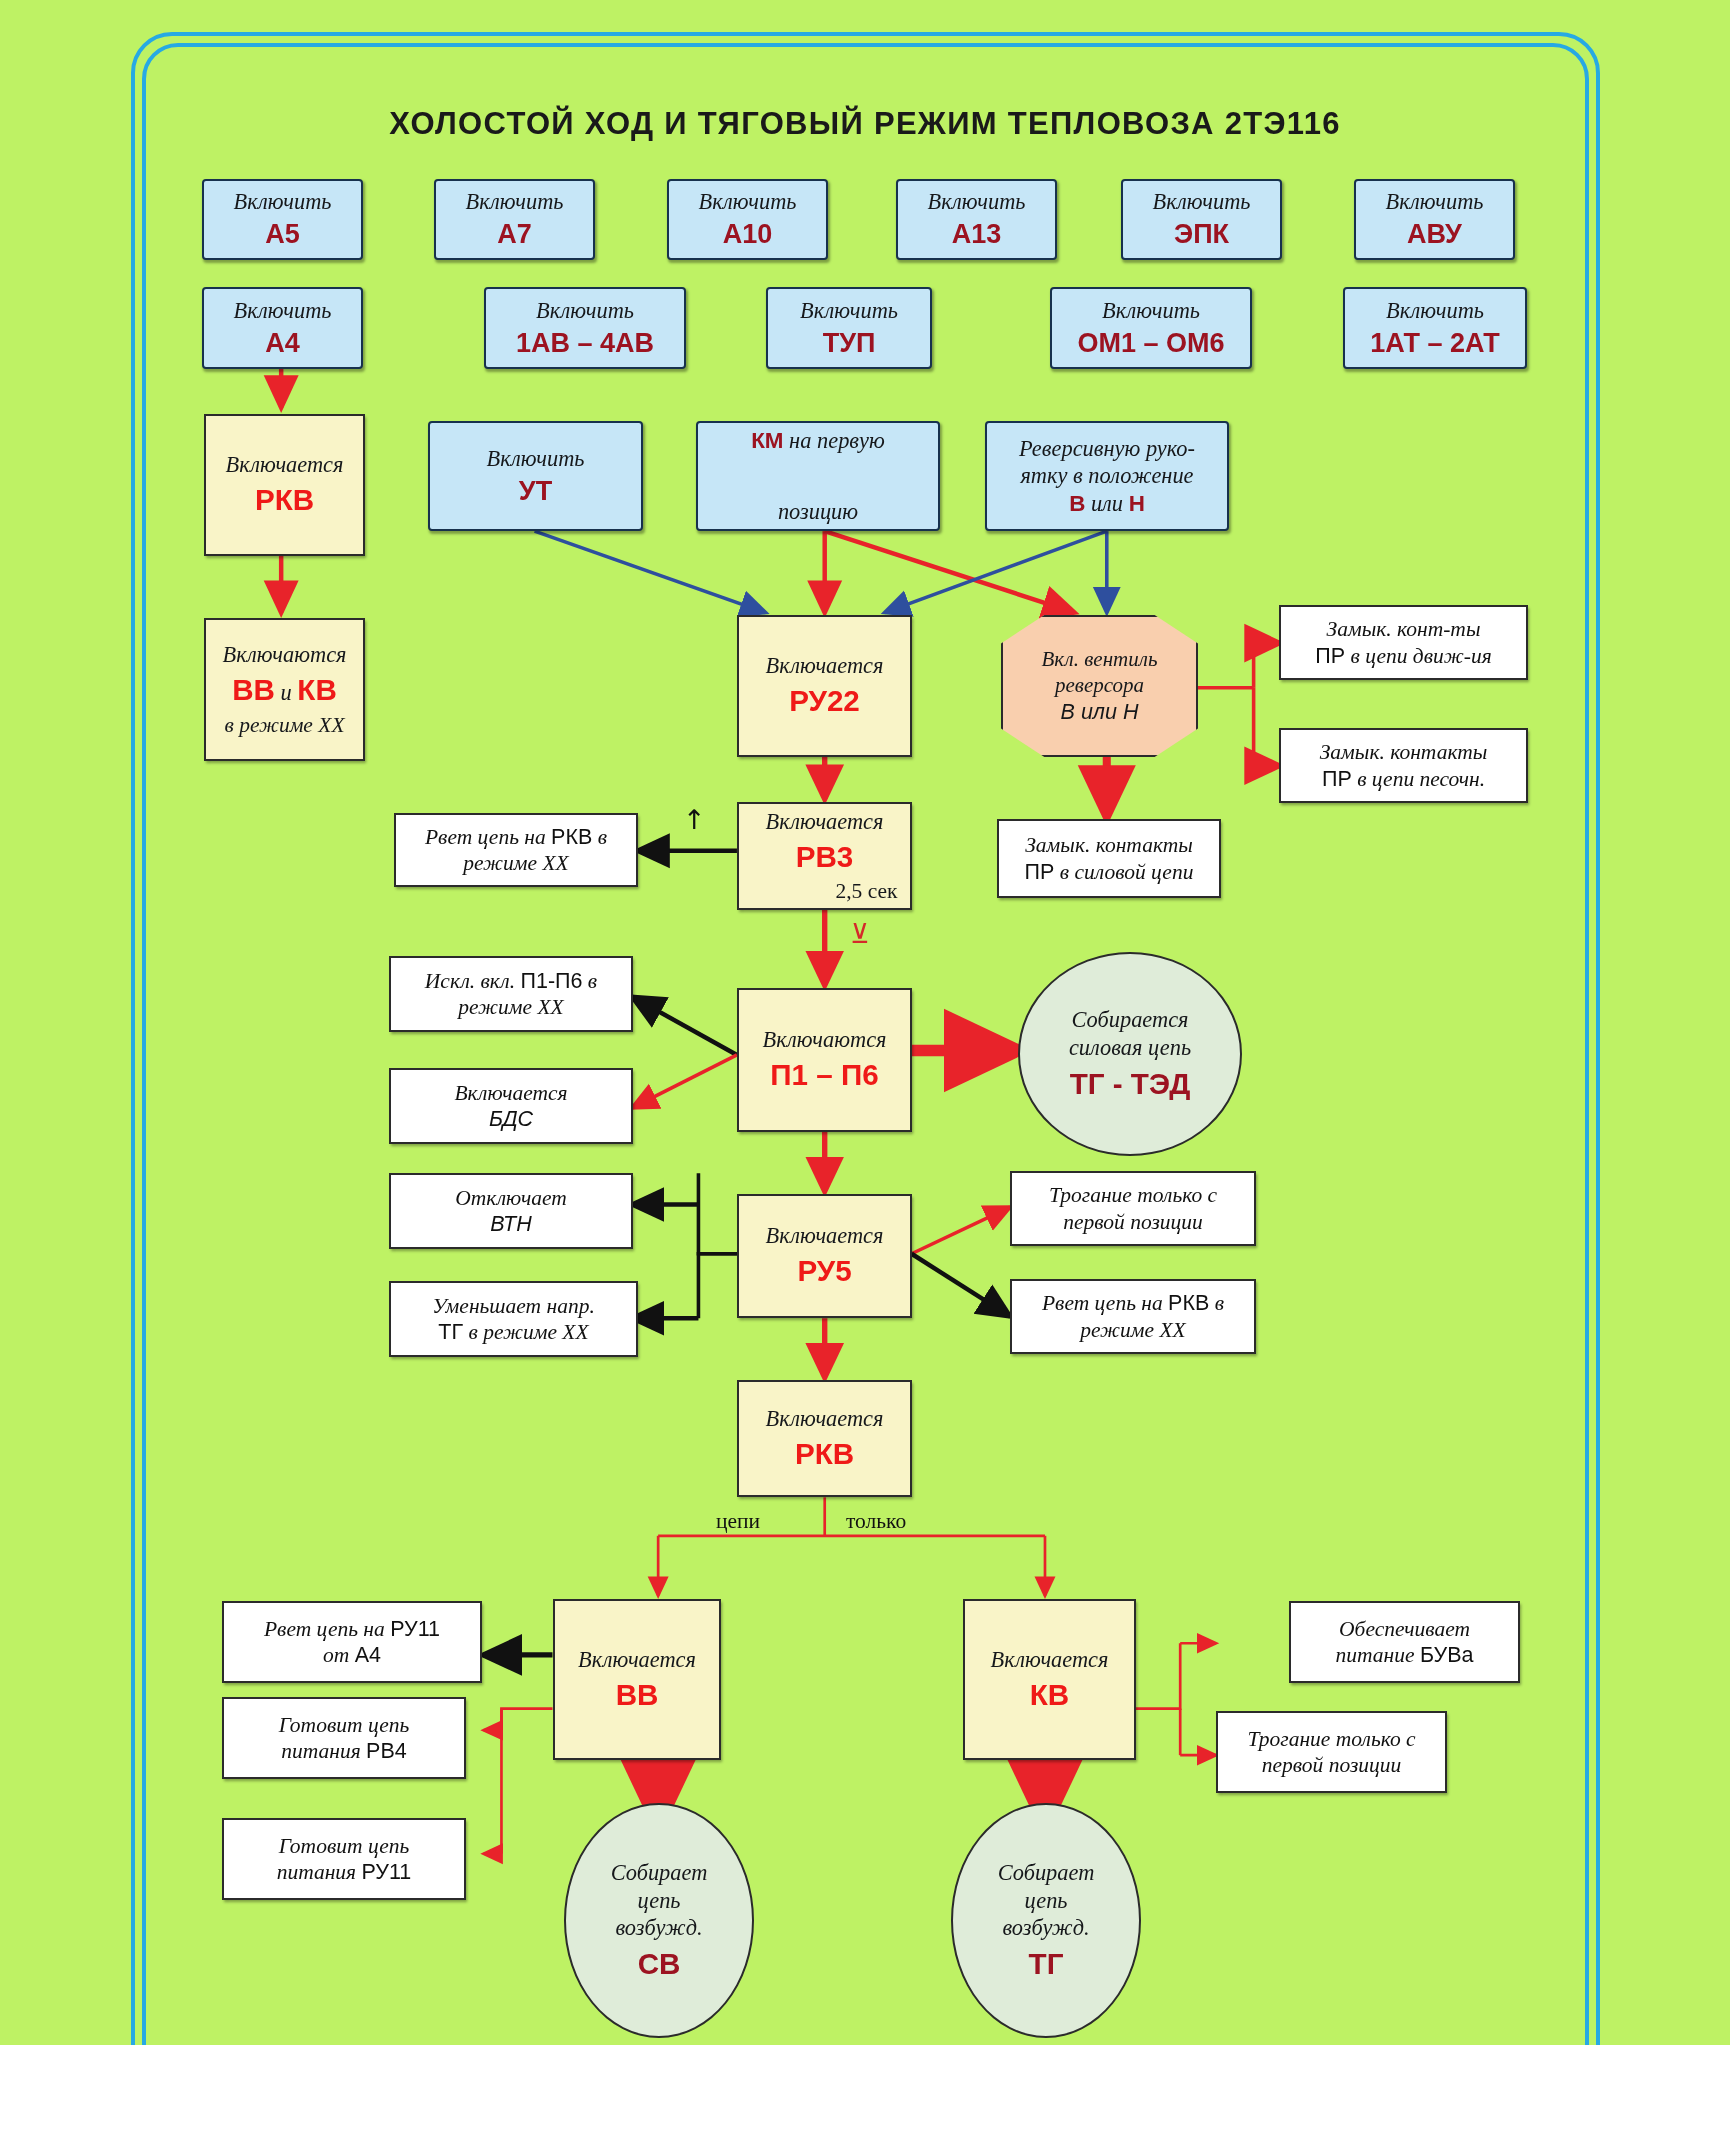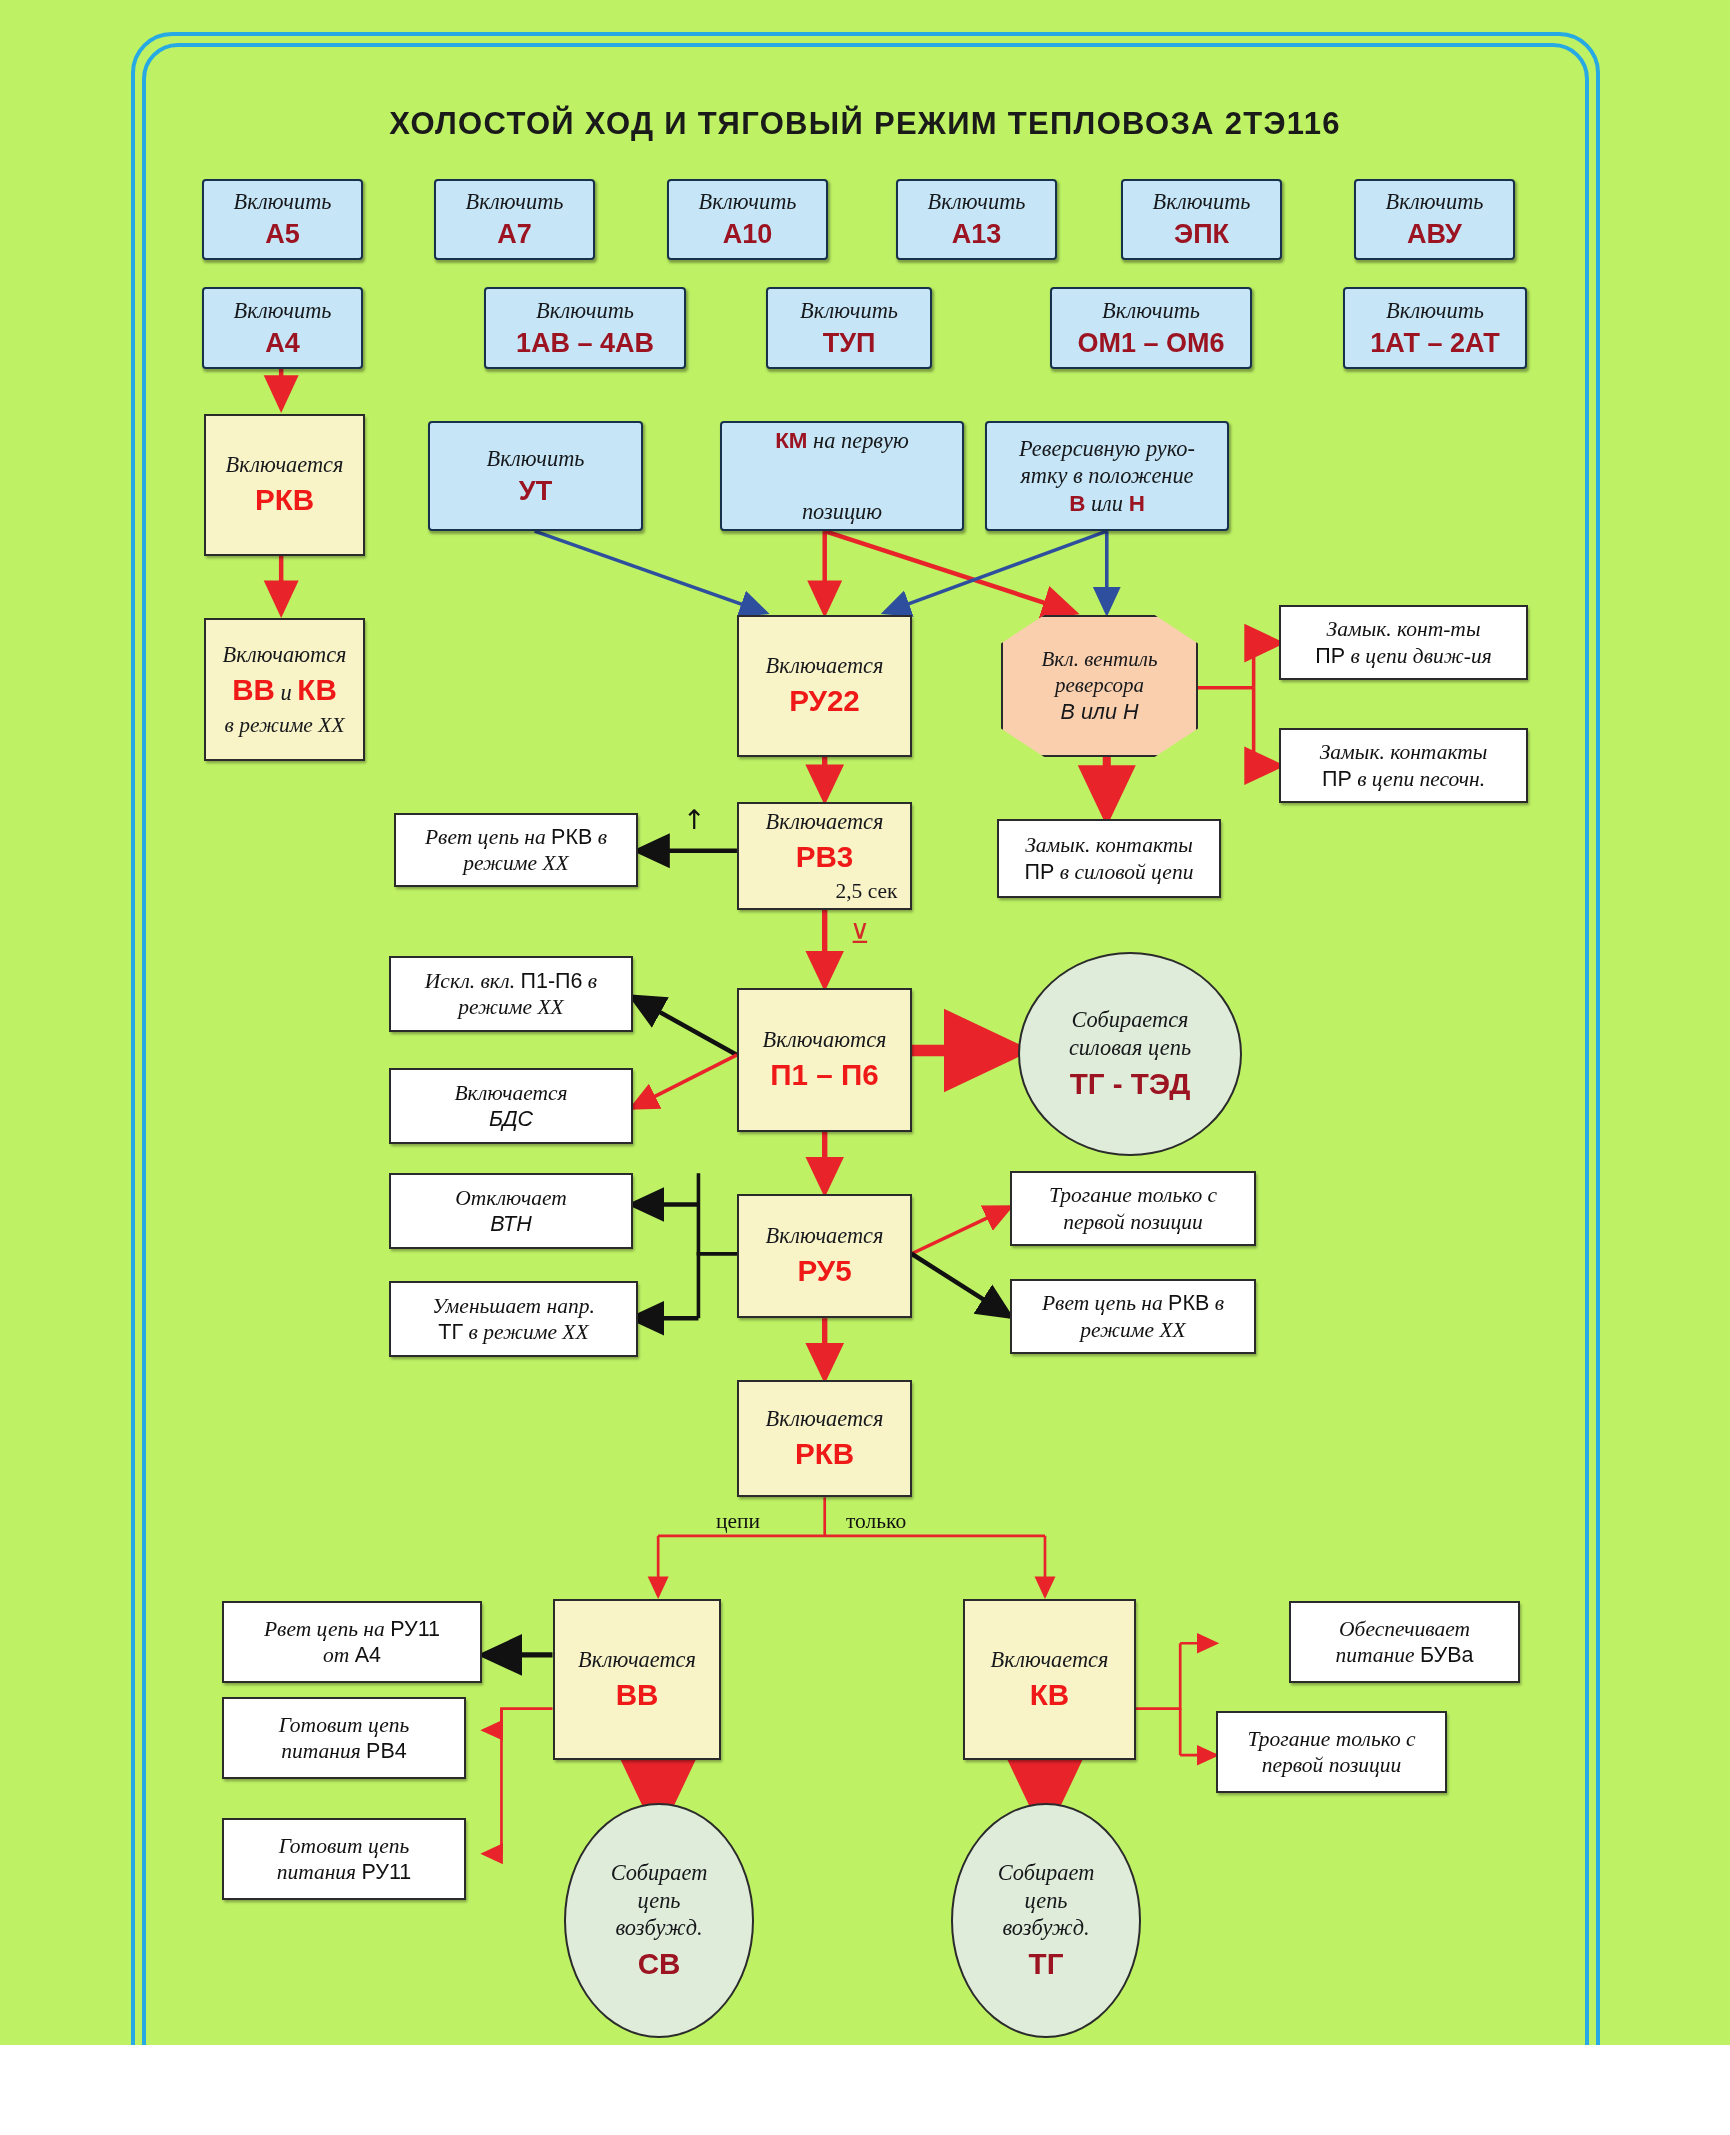--- a/index.html
+++ b/index.html
@@ -204,21 +204,21 @@
   <div class="node blue" style="left:1343px;top:287px;width:184px;height:82px;">
     <span class="t1">Включить</span>
     <span class="t2">1АТ – 2АТ</span>
   </div>
 
   <div class="node blue" style="left:428px;top:421px;width:215px;height:110px;">
     <span class="t1">Включить</span>
     <span class="t2">УТ</span>
   </div>
 
-  <div class="node blue" style="left:720px;top:421px;width:244px;height:110px;gap:44px;">
+  <div class="node blue" style="left:696px;top:421px;width:244px;height:110px;gap:44px;">
     <span class="t1"><span class="red-inline">КМ</span><span> на первую</span></span>
     <span class="t1">позицию</span>
   </div>
 
   <div class="node blue" style="left:985px;top:421px;width:244px;height:110px;">
     <span class="t1">Реверсивную руко-</span>
     <span class="t1">ятку в  положение</span>
     <span class="t1"><span class="red-inline">В</span><span> или </span><span class="red-inline">Н</span></span>
   </div>
 

